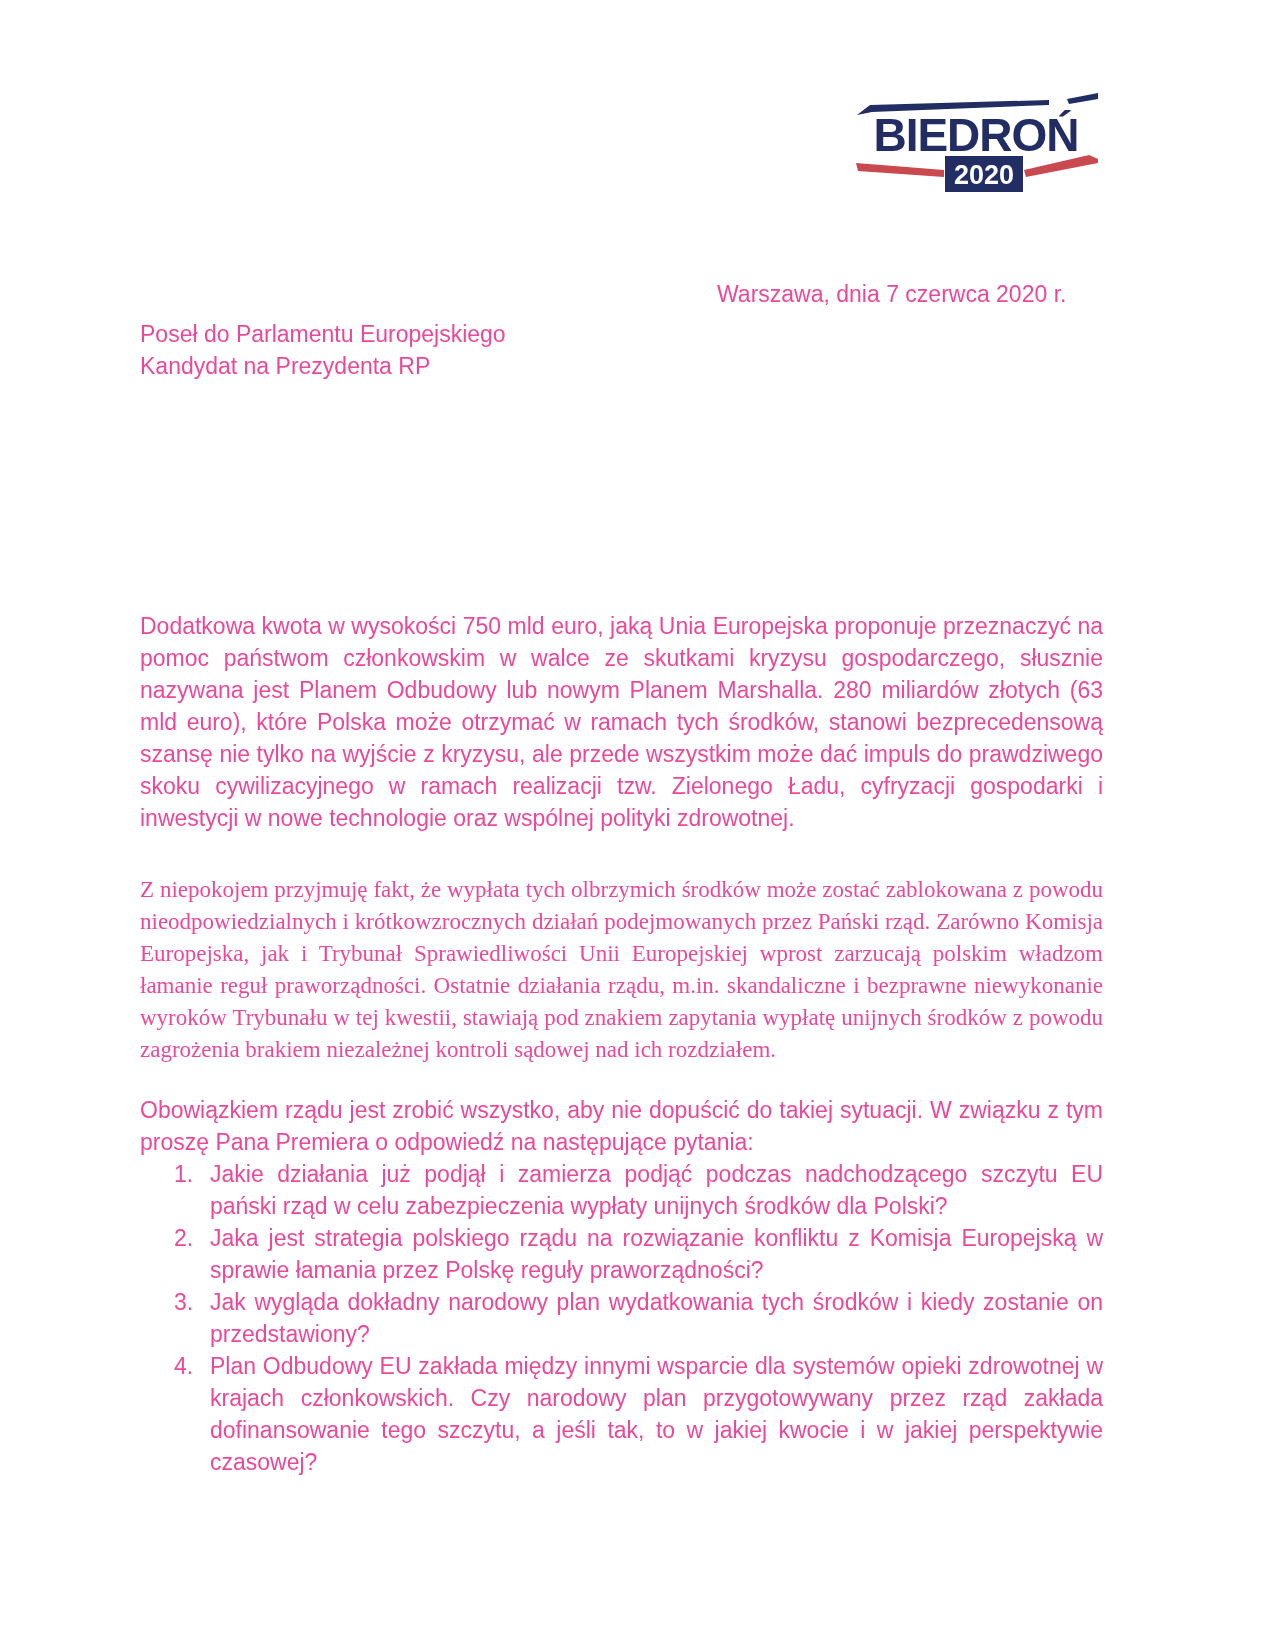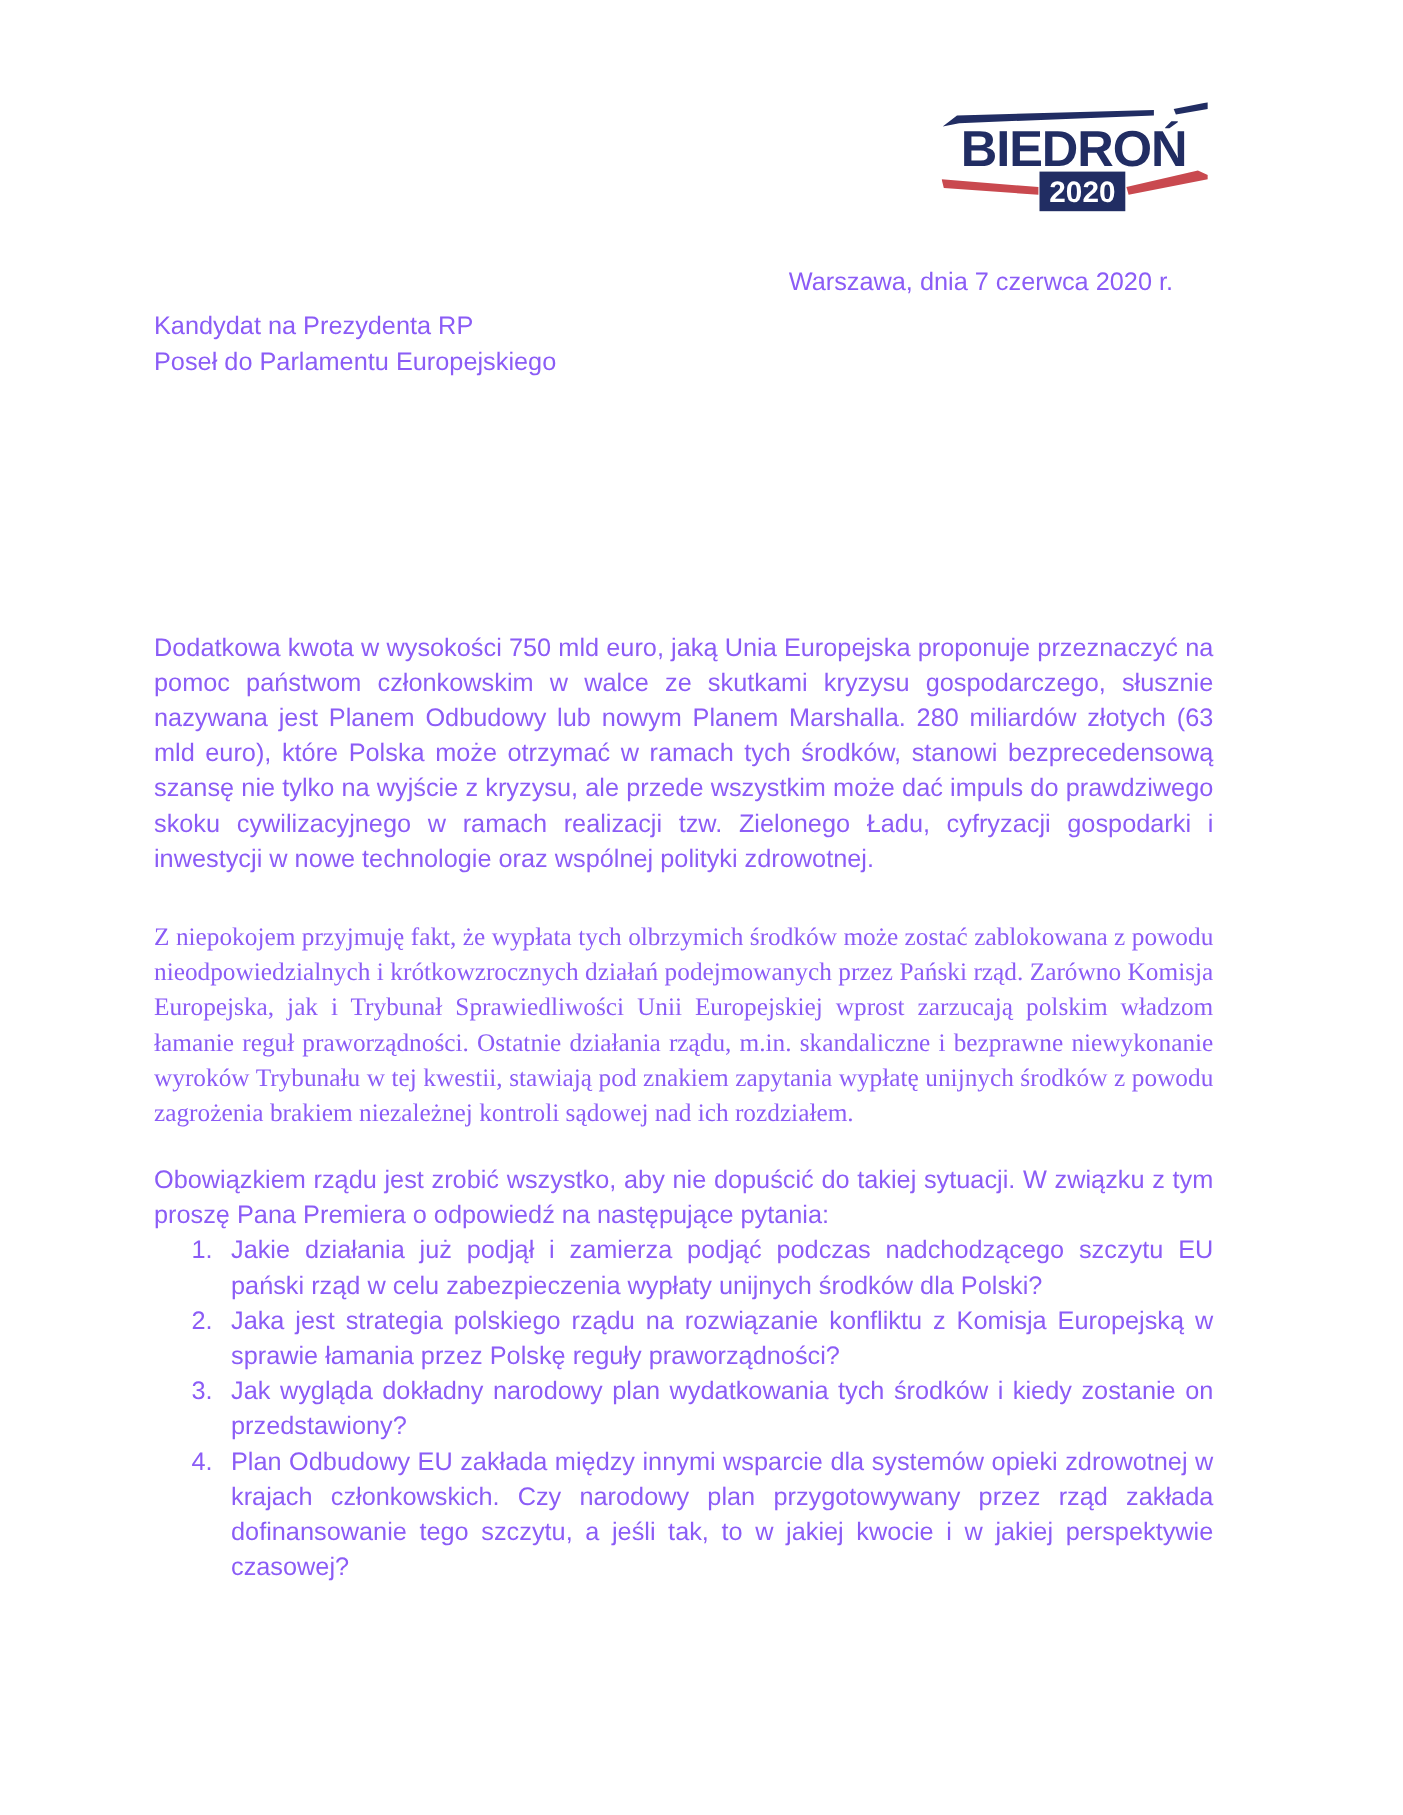--- a/index.html
+++ b/index.html
@@ -2,24 +2,24 @@
 <html><head>
 <meta charset="utf-8">
 <style>
   html, body { margin: 0; padding: 0; background: #ffffff; }
   .page {
     position: relative;
     width: 1275px;
     height: 1650px;
     background: #ffffff;
     font-family: "Liberation Sans", sans-serif;
-    color: #8b5cf6;
+    color: #ec4899;
     overflow: hidden;
   }
-  .txt { font-size: 23px; line-height: 32px; }
+  .txt { font-size: 23px; line-height: 32px; margin-top: 38px; }
 
   .logo {
     position: absolute;
     left: 856px;
     top: 93px;
     width: 242px;
     height: 102px;
   }
   .logo svg { display: block; width: 100%; height: 100%; }
 
@@ -76,22 +76,22 @@
       <path d="M168,77 L233,62 L242,66 L242,70 L170,84 Z" fill="#c9494f"></path>
 
       <rect x="89" y="63" width="78" height="36" fill="#212d63"></rect>
       <text x="128" y="91" text-anchor="middle" font-family="Liberation Sans, sans-serif" font-size="27" font-weight="bold" fill="#ffffff">2020</text>
     </svg>
   </div>
 
   <div class="date-line txt">Warszawa, dnia 7 czerwca 2020 r.</div>
 
   <div class="sender txt">
+    <div>Poseł do Parlamentu Europejskiego</div>
     <div>Kandydat na Prezydenta RP</div>
-    <div>Poseł do Parlamentu Europejskiego</div>
   </div>
 
 
   <div class="body-block txt">
     <p class="para para-1">Dodatkowa kwota w wysokości 750 mld euro, jaką Unia Europejska  proponuje przeznaczyć na pomoc państwom członkowskim w walce ze skutkami kryzysu gospodarczego, słusznie nazywana jest Planem Odbudowy lub nowym Planem Marshalla. 280 miliardów złotych (63 mld euro), które Polska może otrzymać w ramach tych środków, stanowi bezprecedensową szansę nie tylko na wyjście z kryzysu, ale przede wszystkim może dać impuls do prawdziwego skoku cywilizacyjnego w ramach realizacji tzw. Zielonego Ładu, cyfryzacji gospodarki i inwestycji w nowe technologie oraz wspólnej polityki zdrowotnej.</p>
     <p class="para para-2">Z niepokojem przyjmuję fakt, że wypłata tych olbrzymich środków może zostać zablokowana z powodu nieodpowiedzialnych i krótkowzrocznych działań podejmowanych przez Pański rząd. Zarówno Komisja Europejska, jak i Trybunał Sprawiedliwości Unii Europejskiej wprost zarzucają polskim władzom łamanie reguł praworządności. Ostatnie działania rządu, m.in. skandaliczne i bezprawne niewykonanie wyroków Trybunału w tej kwestii, stawiają pod znakiem zapytania wypłatę unijnych środków z powodu zagrożenia brakiem niezależnej kontroli sądowej nad ich rozdziałem.</p>
     <p class="para">Obowiązkiem rządu jest zrobić wszystko, aby nie dopuścić do takiej sytuacji. W związku z tym proszę Pana Premiera o odpowiedź na następujące pytania:</p>
 
     <div class="q-list">
       <div class="q-item">

